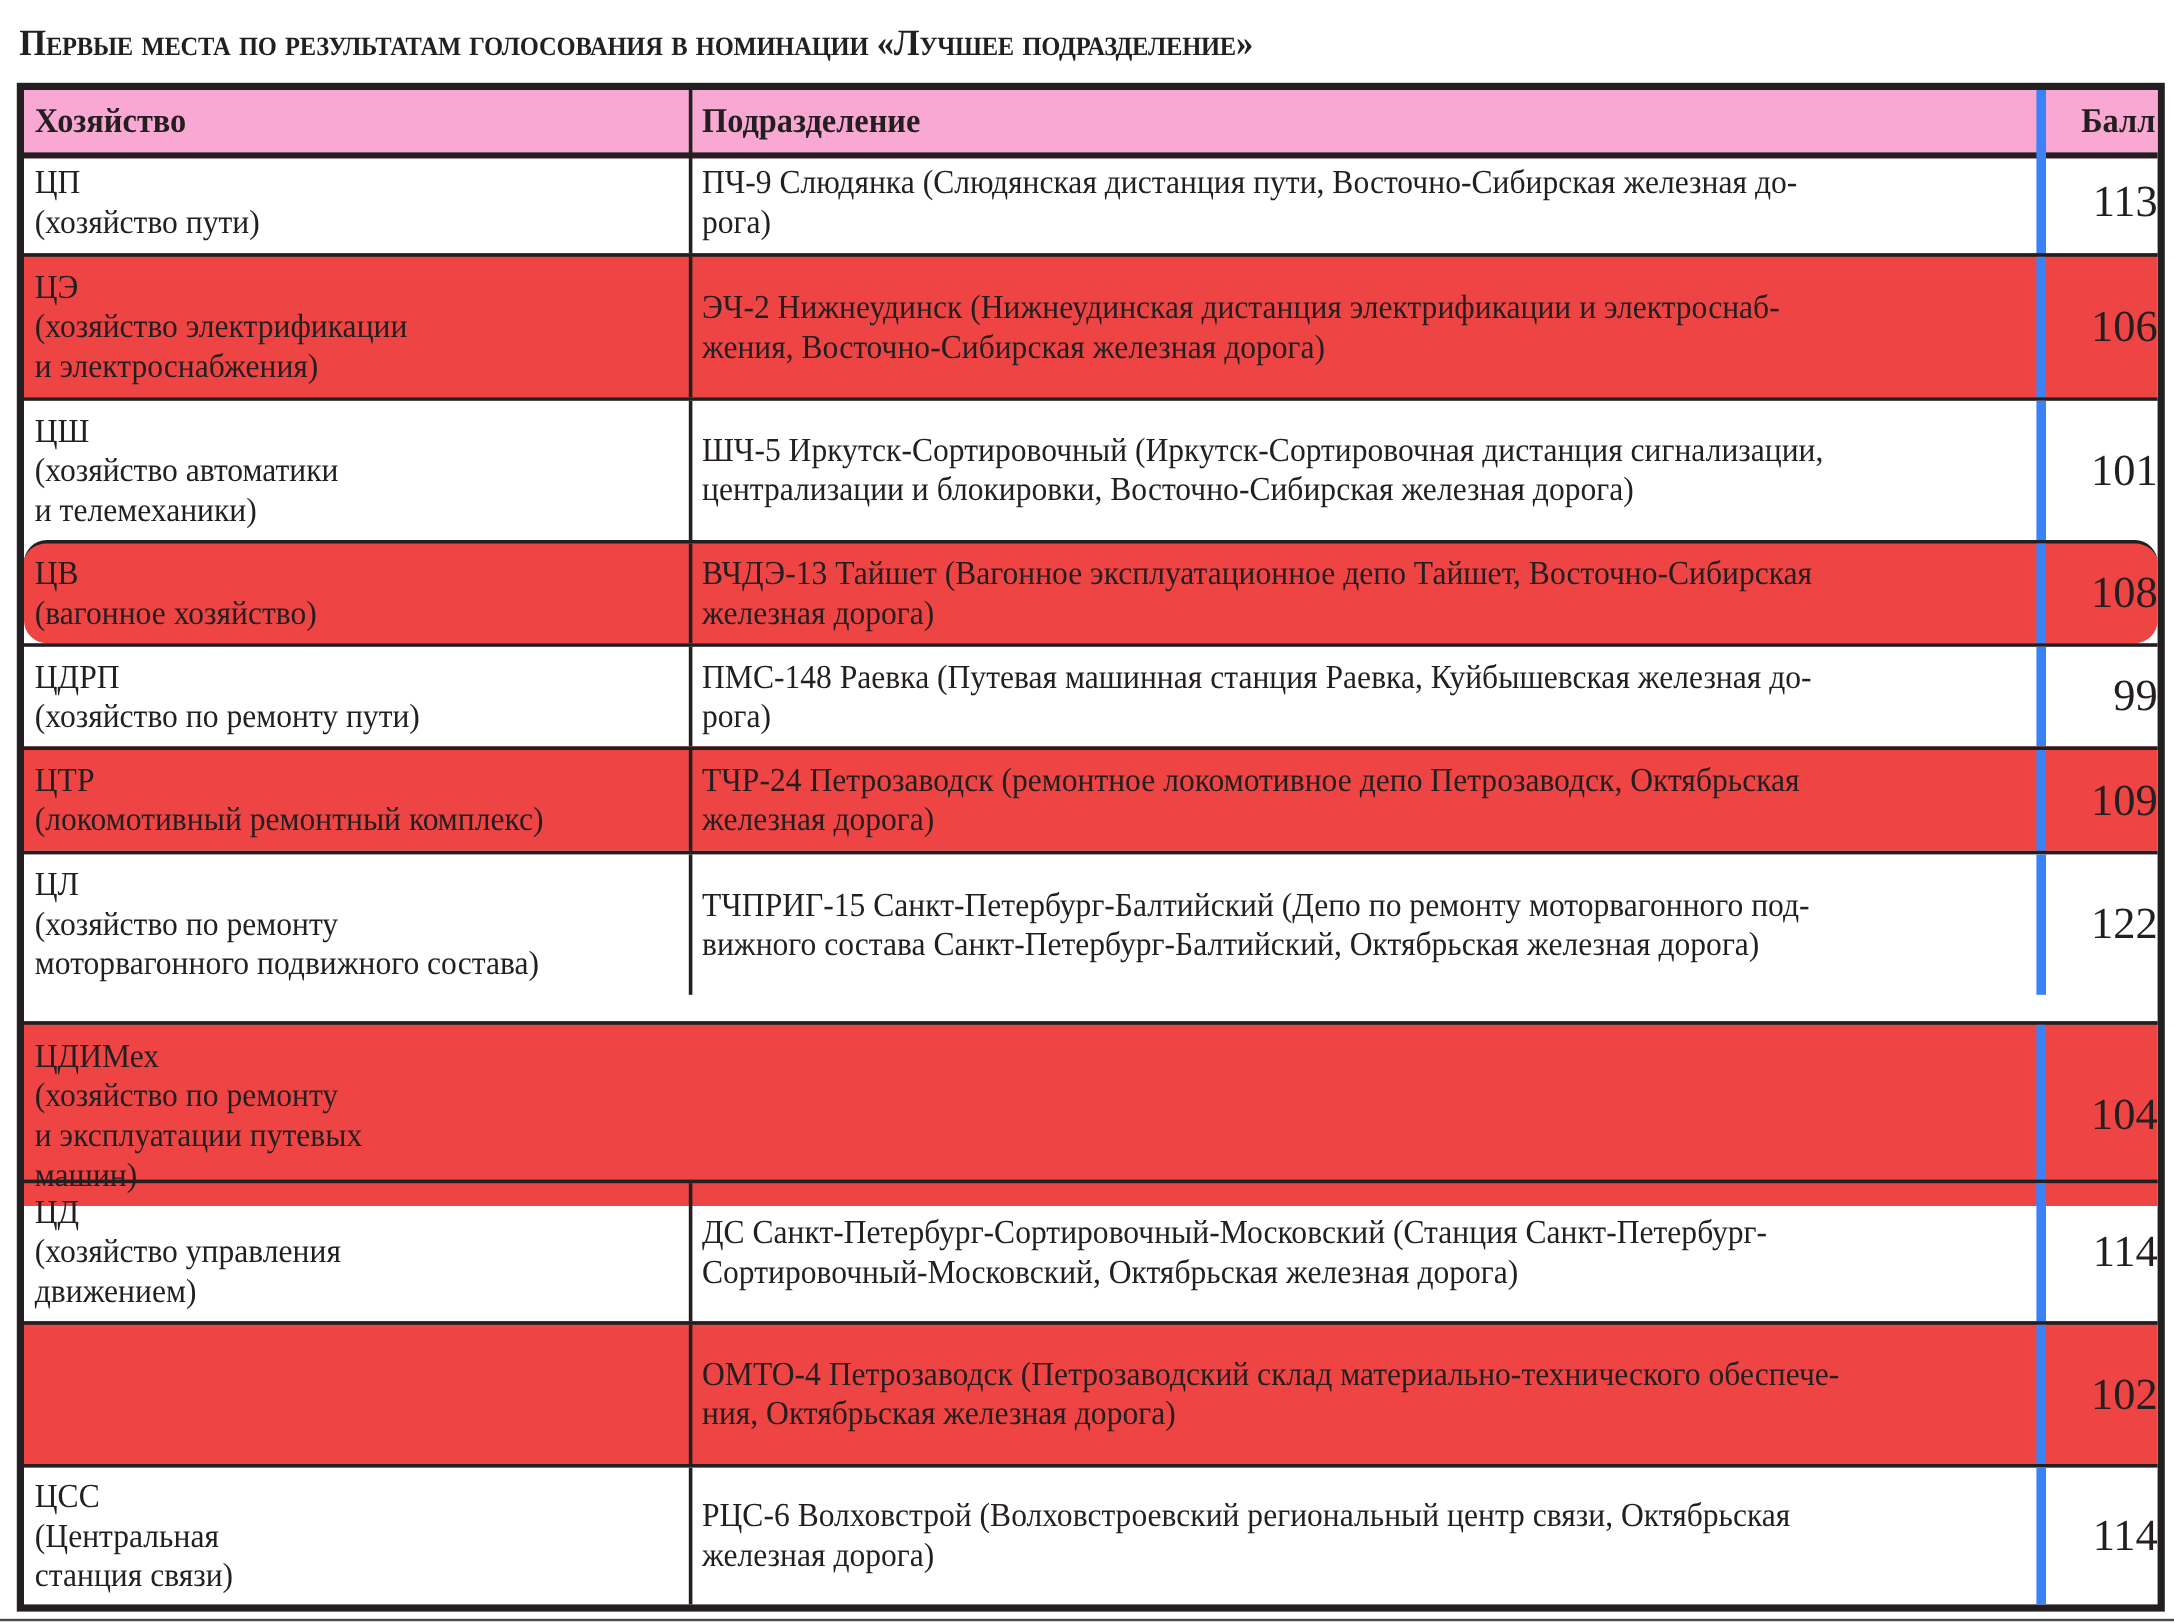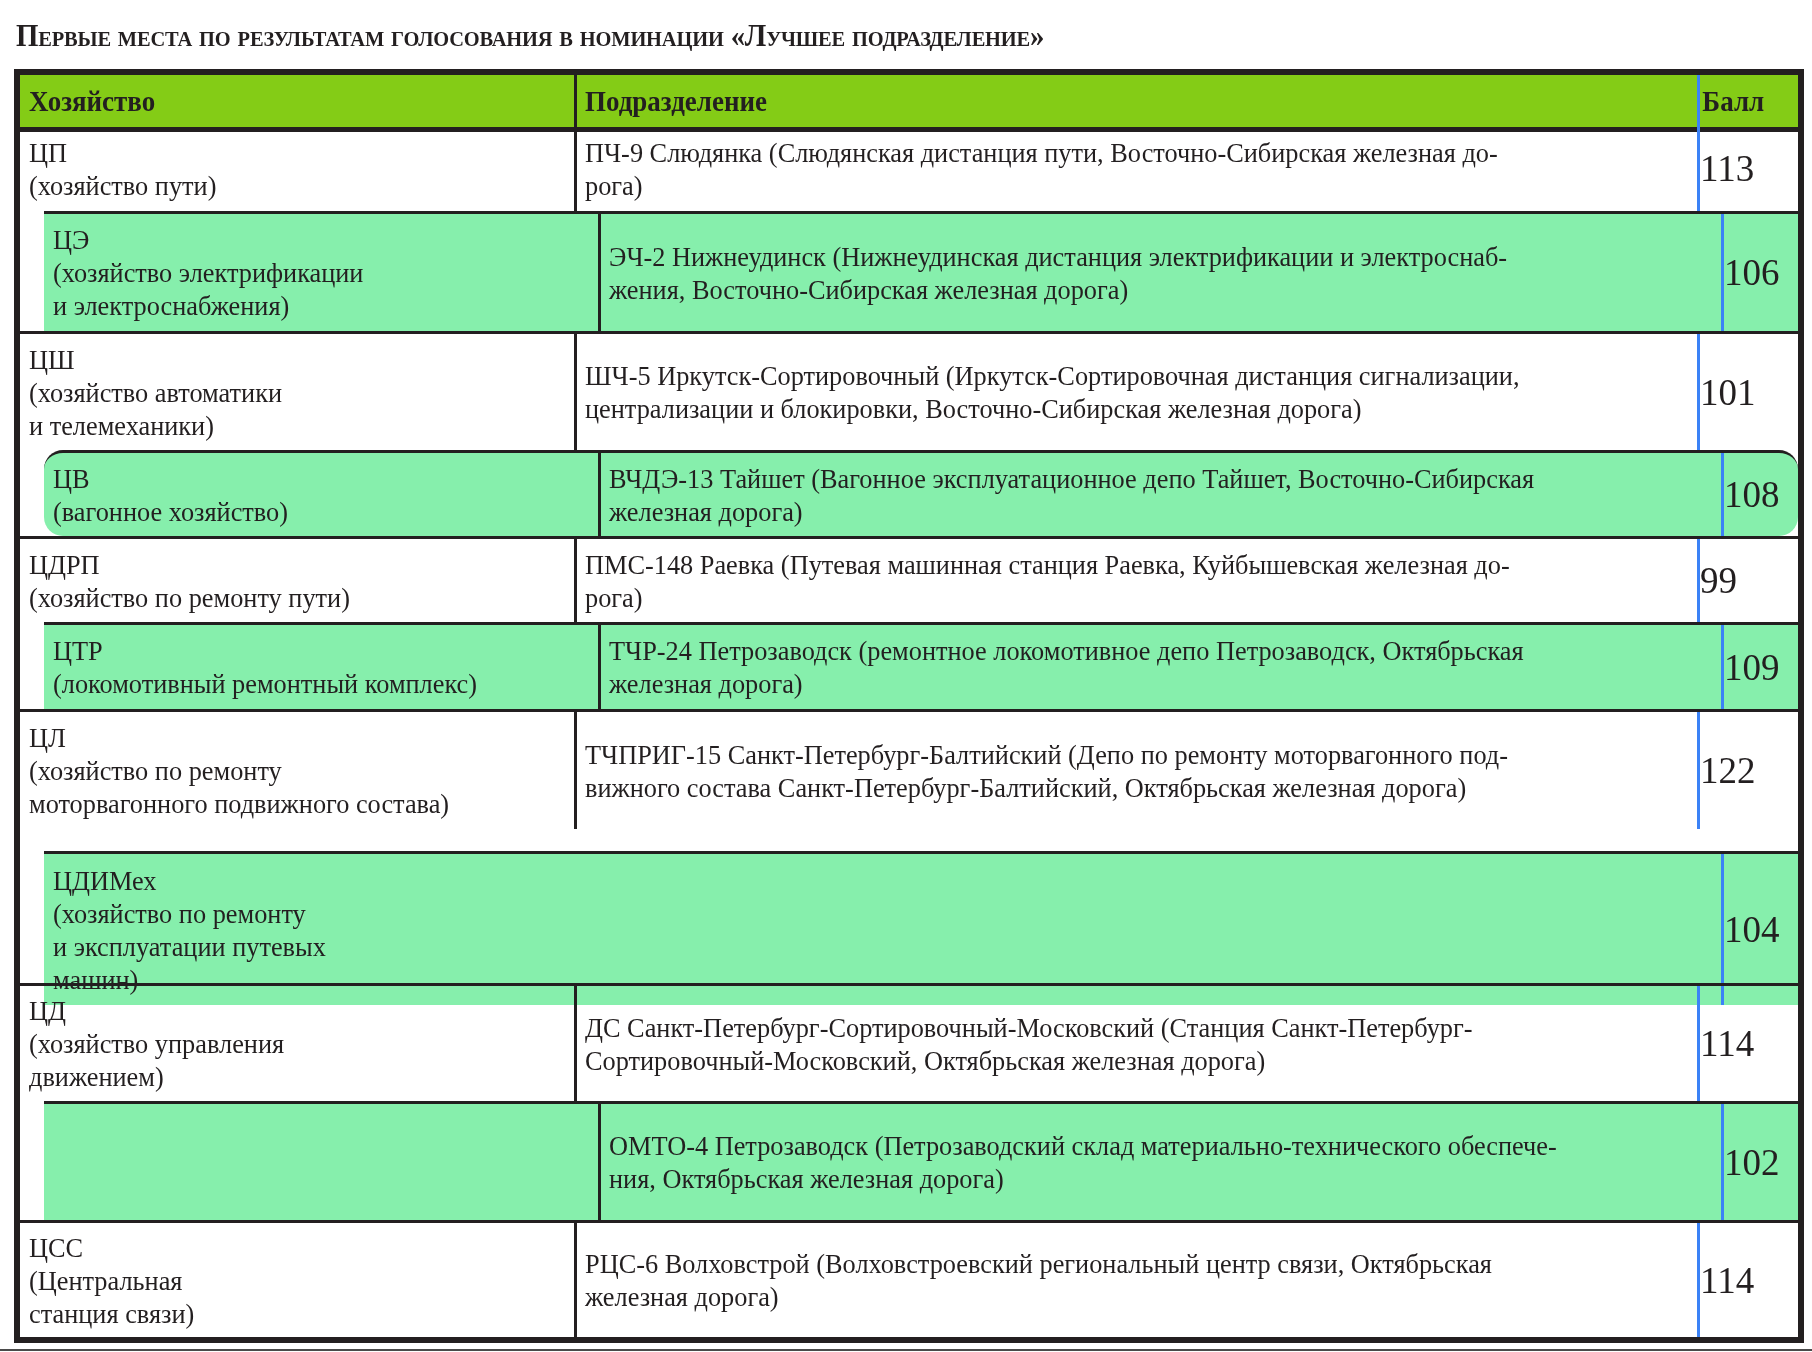--- a/index.html
+++ b/index.html
@@ -5,28 +5,28 @@
   html, body { margin: 0; padding: 0; background: #ffffff; }
   body { width: 1812px; height: 1352px; position: relative; overflow: hidden;
          font-family: "Liberation Serif", "DejaVu Serif", serif; color: #231f20; }
   .title { position: absolute; left: 16px; top: 18px; font-size: 31px; font-weight: bold;
            font-variant: small-caps; letter-spacing: -0.2px; white-space: nowrap;
            transform: scaleX(0.93); transform-origin: left top; }
   .tbl { position: absolute; left: 14px; top: 69px; width: 1790px; height: 1274px;
          box-sizing: border-box; border: 6px solid #231f20; }
   .grid { position: absolute; left: 0; top: 0; right: 0; bottom: 0; }
   .row { position: absolute; left: 0; right: 0; box-sizing: border-box; }
-  .row.shaded { background: #86efac; margin-left: 24px; }
-  .row.head { background: #84cc16; border-bottom: 5px solid #231f20; }
+  .row.shaded { background: #ef4444; }
+  .row.head { background: #f9a8d4; border-bottom: 5px solid #231f20; }
   .row.body { border-top: 3px solid #231f20; }
   .row.body.first { border-top: none; }
   .cell { position: absolute; top: 0; bottom: 0; box-sizing: border-box; display: flex; align-items: center; }
   .c1 { left: 0; width: 554px; padding-left: 9px; }
   .c2 { left: 554px; width: 1123px; border-left: 3px solid #231f20; padding-left: 8px; padding-right: 10px; }
-  .c3 { left: 1677px; right: 0; border-left: 3px solid #3b82f6; justify-content: flex-start; }
+  .c3 { left: 1677px; right: 0; border-left: 8px solid #3b82f6; justify-content: flex-end; }
   .txt { font-size: 28px; line-height: 33px; white-space: pre-line; transform: scaleX(0.94); transform-origin: left center; }
   .txt.mid { width: 1175px; text-align: justify; text-align-last: left; }
   .txt.score { transform: none; font-size: 37px; }
   .headtxt { font-size: 29px; font-weight: bold; transform: scaleX(0.93); transform-origin: left center; }
   .headtxt.score { transform-origin: center center; }
   .footline { position: absolute; left: 0; right: 0; top: 1349px; height: 2px; background: #4a4a4a; }
 </style>
 </head>
 <body>
 

